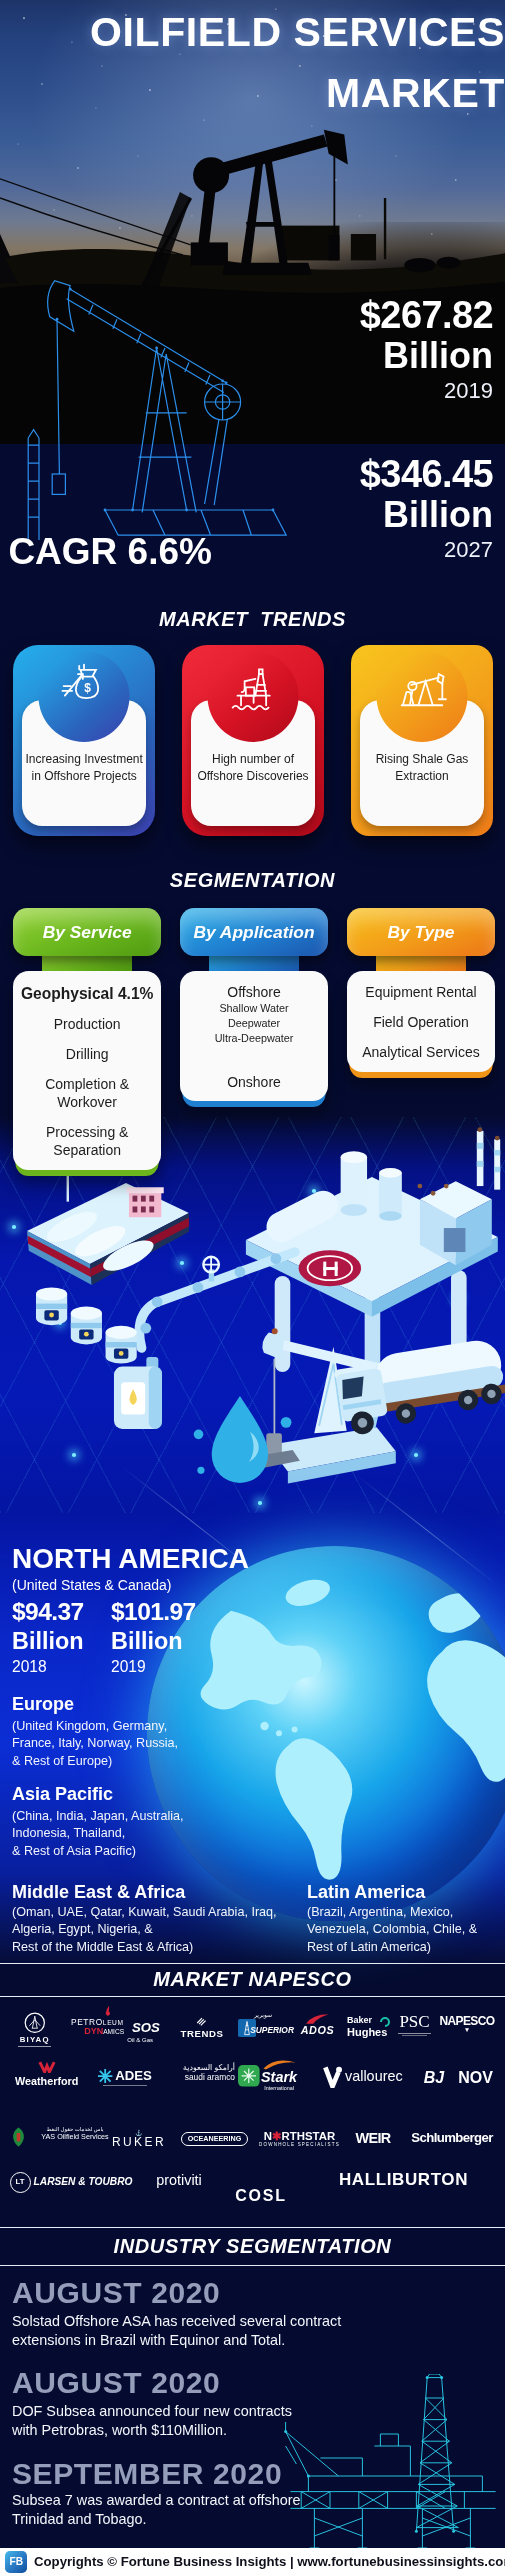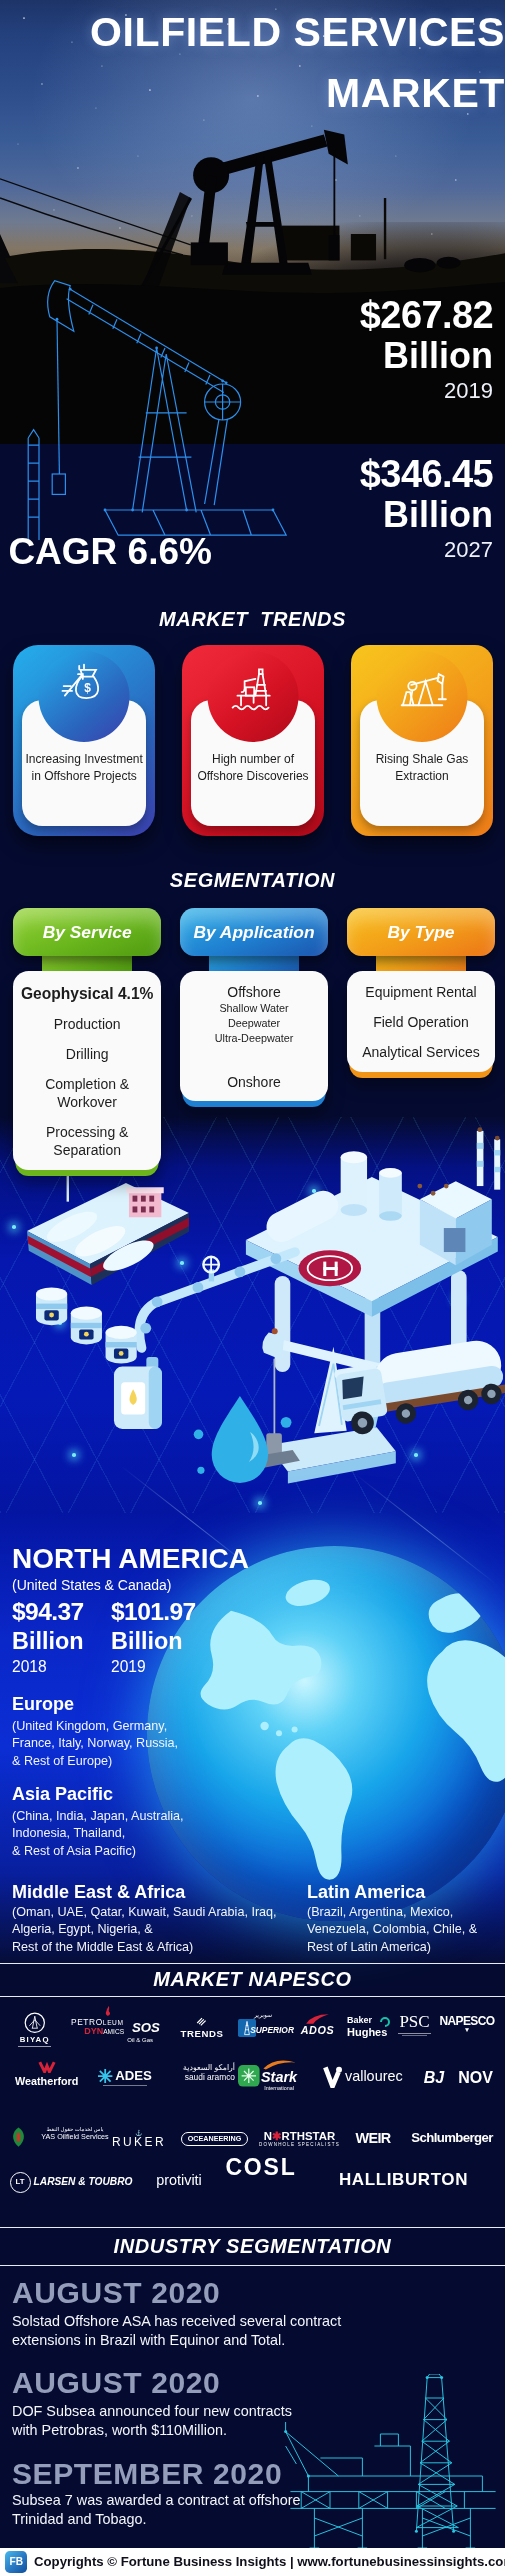--- a/index.html
+++ b/index.html
@@ -673,21 +673,21 @@
       <span>Schlumberger</span>
     </div>
 
     <div class="logo" style="left:9.6px;top:209px;width:126px;text-align:left;padding-left:24px;">
       <div style="position:absolute;left:0;top:0;width:19px;height:19px;border:1.5px solid #fff;border-radius:50%;text-align:center;line-height:18.6px;font-size:7.8px;font-weight:bold;">LT</div>
       <div class="b i" style="font-size:10.2px;line-height:20.4px;">LARSEN &amp; TOUBRO</div>
     </div>
     <div class="logo" style="left:144px;top:210px;width:70px;font-size:14.4px;">
       <span>protiviti</span>
     </div>
-    <div class="logo b" style="left:223px;top:192px;width:76px;font-size:23px;letter-spacing:1.8px;">
+    <div class="logo b" style="left:223px;top:224px;width:76px;font-size:16px;letter-spacing:1.8px;">
       <span>COSL</span>
     </div>
     <div class="logo b" style="left:310px;top:208px;width:187px;font-size:17px;letter-spacing:0.6px;">
       <span>HALLIBURTON</span>
     </div>
   </div>
 
   <div id="dev">
     <div class="hband" style="top:1.2px;height:37px;line-height:36px;">INDUSTRY SEGMENTATION</div>
 

